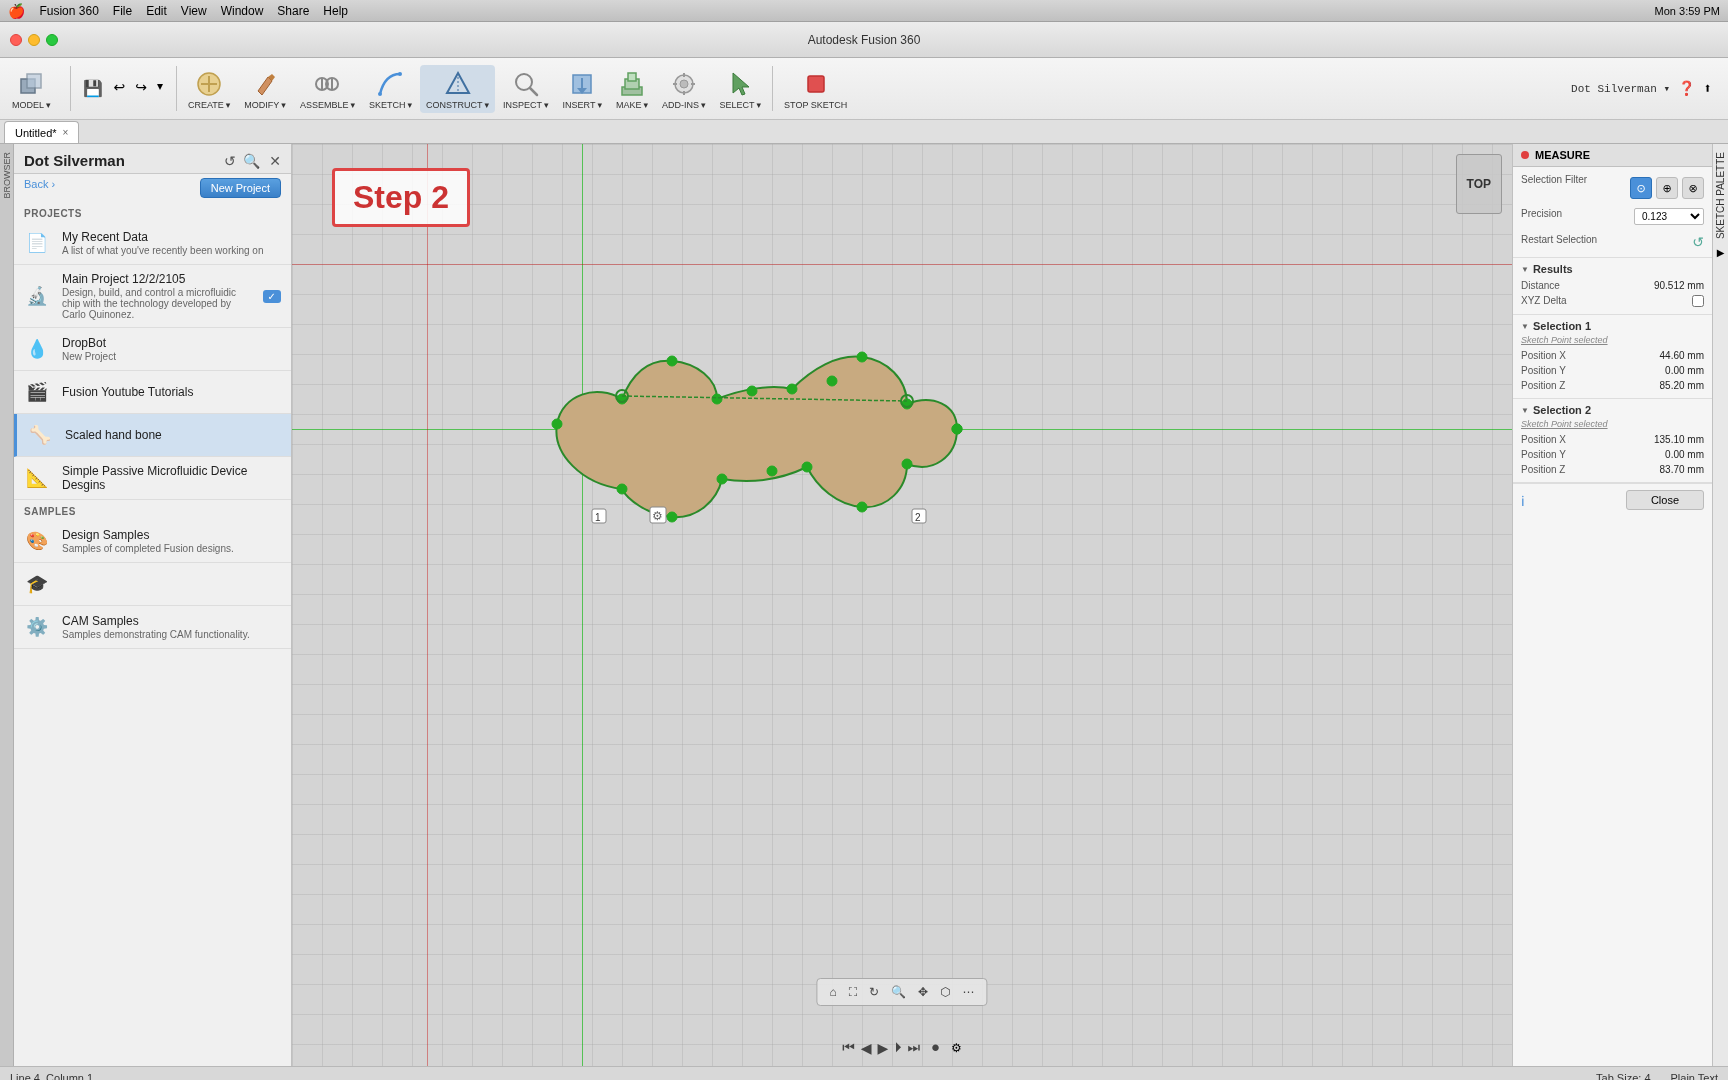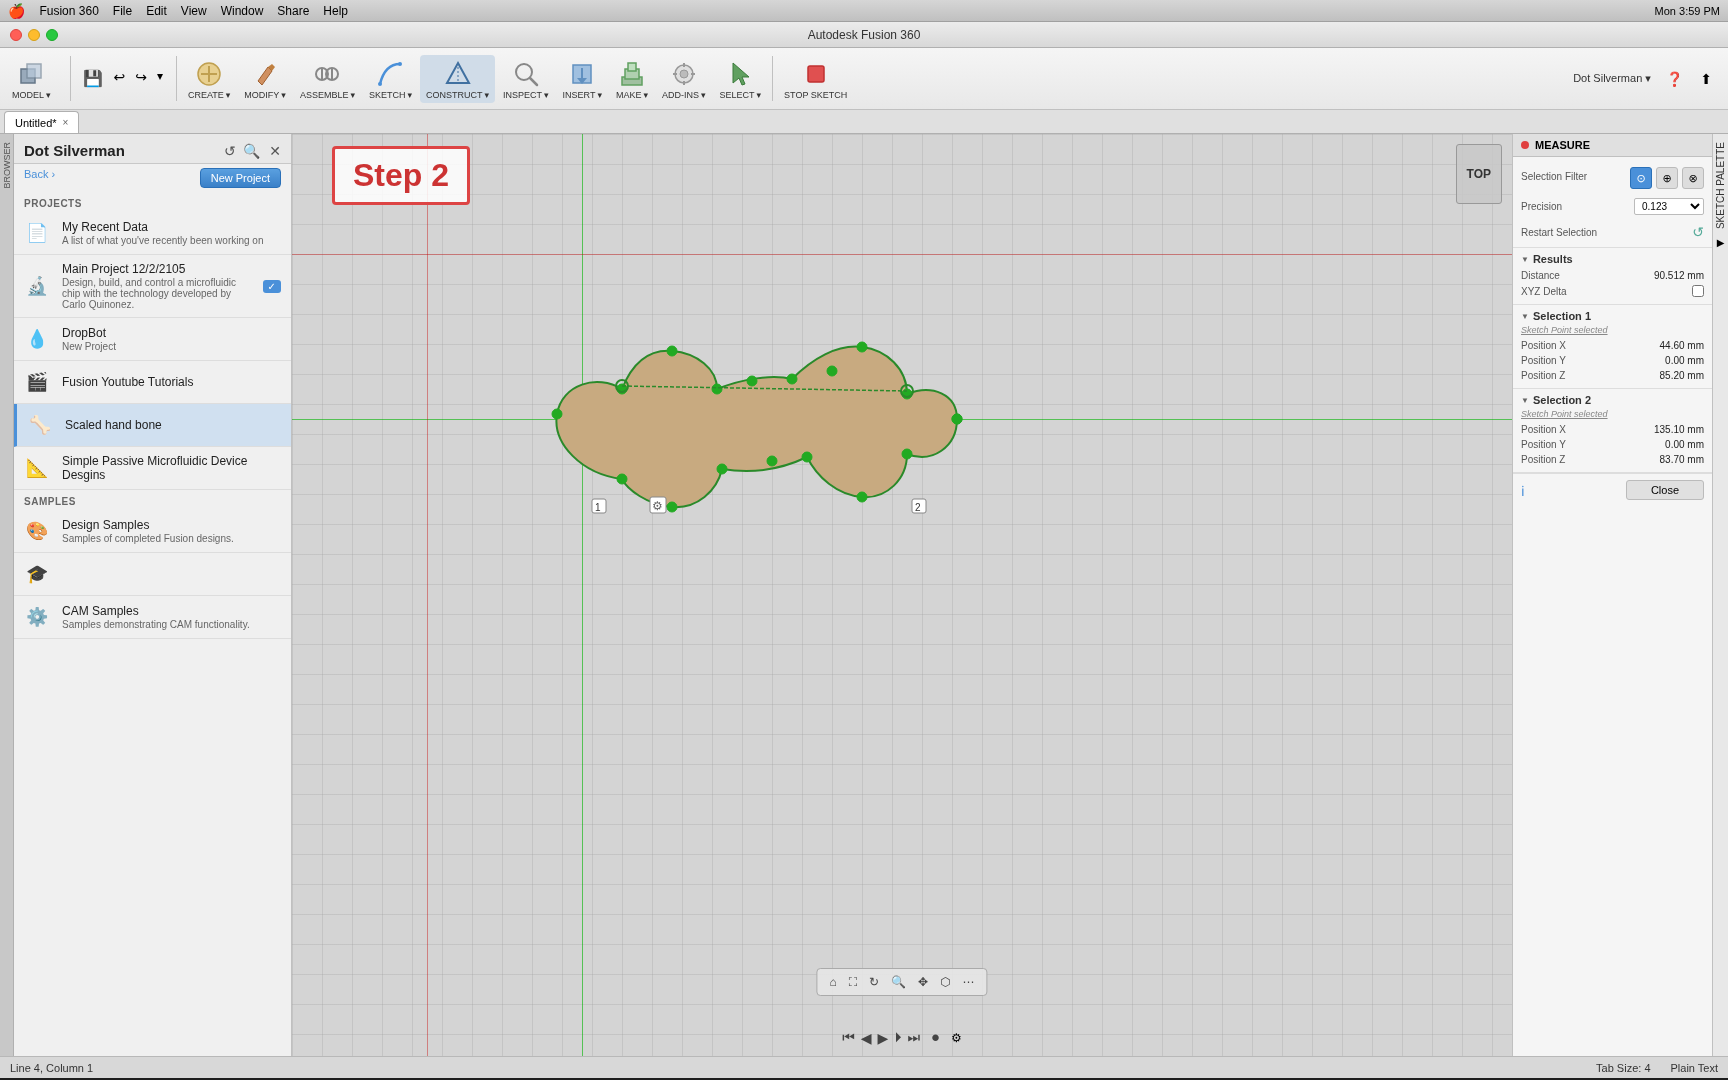--- a/index.html
+++ b/index.html
@@ -33,21 +33,21 @@
       margin-left: auto;
       display: flex;
       align-items: center;
       gap: 8px;
       font-size: 11px;
     }
 
     
     #title-bar {
       width: 100%;
-      height: 26px;
+      height: 36px;
       background: linear-gradient(to bottom, #ececec, #d8d8d8);
       display: flex;
       align-items: center;
       justify-content: center;
       font-size: 12px;
       color: #333;
       border-bottom: 1px solid #b0b0b0;
       position: relative;
     }
     .window-controls {
@@ -244,21 +244,21 @@
       display: flex;
       flex-direction: column;
       align-items: center;
       padding-top: 4px;
       flex-shrink: 0;
     }
 
     
     #step2-box {
       position: absolute;
-      top: 12px;
+      top: 24px;
       left: 40px;
       border: 3px solid #d44;
       border-radius: 4px;
       padding: 8px 18px;
       background: rgba(255,255,255,0.85);
     }
     #step2-text {
       font-size: 32px;
       font-weight: 700;
       color: #cc3333;
@@ -289,21 +289,20 @@
       border-radius: 50%;
       background: #e04040;
     }
     .measure-section {
       padding: 5px 8px;
       border-bottom: 1px solid #ddd;
     }
     .measure-row {
       display: flex;
       justify-content: space-between;
-      align-items: center;
       padding: 2px 0;
     }
     .measure-label { color: #555; font-size: 10px; }
     .measure-value { color: #222; font-size: 10px; font-weight: 500; }
     .measure-icon-row {
       display: flex;
       gap: 4px;
       margin-top: 3px;
     }
     .m-icon-btn {
@@ -630,21 +629,21 @@
     <div class="toolbar-divider"></div>
     <div class="toolbar-group">
       <div class="toolbar-icon">
         <svg width="30" height="30" viewBox="0 0 30 30">
             <rect x="7" y="7" width="16" height="16" fill="#e05050" stroke="#c03030" stroke-width="1.5" rx="2"></rect>
           </svg>
       </div>
       <span class="toolbar-label">STOP SKETCH</span>
     </div>
 
-    <div style="margin-left:auto;display:flex;align-items:center;gap:16px;padding-right:10px;">
+    <div style="margin-left:auto;display:flex;align-items:center;gap:8px;padding-right:10px;font-family:Liberation Mono, monospace;">
       <span style="font-size:11px;color:#333;">Dot Silverman ▾</span>
       <span style="font-size:14px;cursor:pointer;">❓</span>
       <span style="font-size:14px;cursor:pointer;">⬆</span>
     </div>
   </div>
 
   <div id="tab-bar">
     <div class="tab active">
       <span>Untitled*</span>
       <span class="tab-close">×</span>

